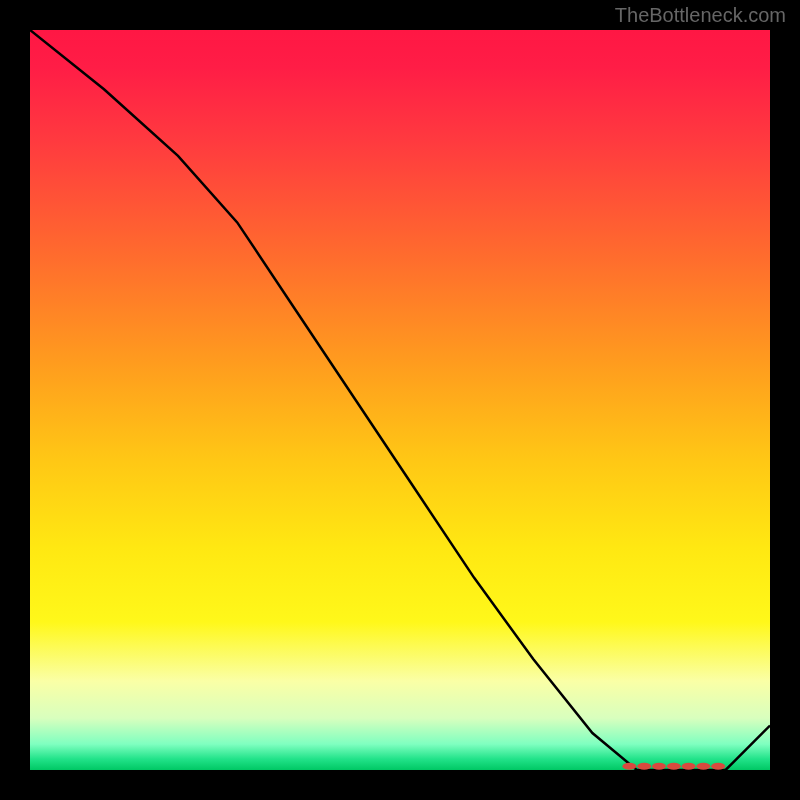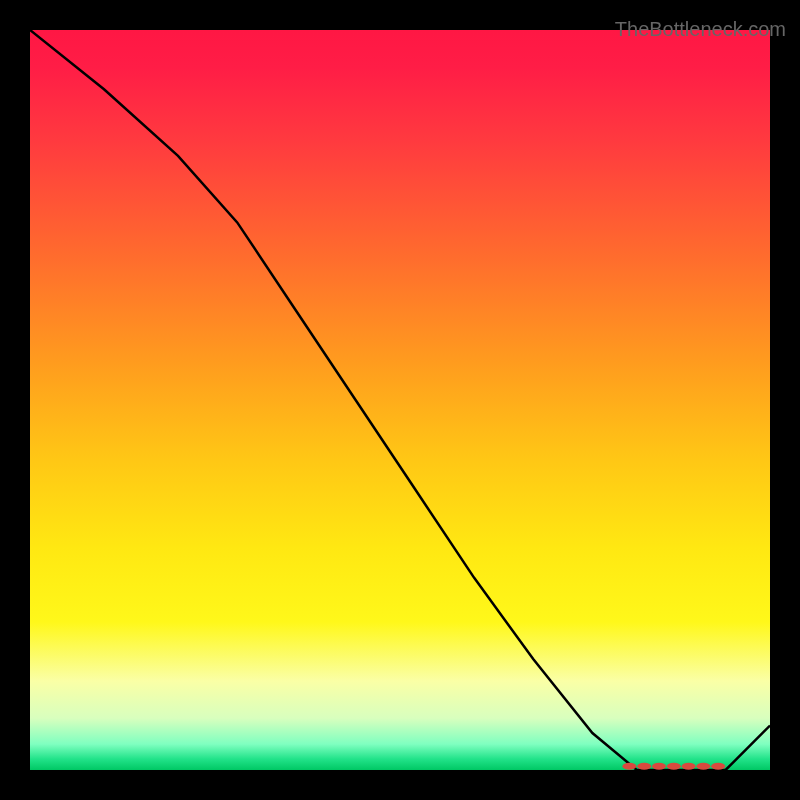--- a/index.html
+++ b/index.html
@@ -11,21 +11,21 @@
     position: relative;
     font-family: Arial, sans-serif;
   }
   .container {
     width: 800px;
     height: 800px;
     position: relative;
   }
   .watermark {
     position: absolute;
-    top: 18px;
+    top: 4px;
     right: 14px;
     color: #666666;
     font-size: 20px;
     font-weight: 400;
     z-index: 10;
   }
   .plot-area {
     position: absolute;
     left: 30px;
     top: 30px;

